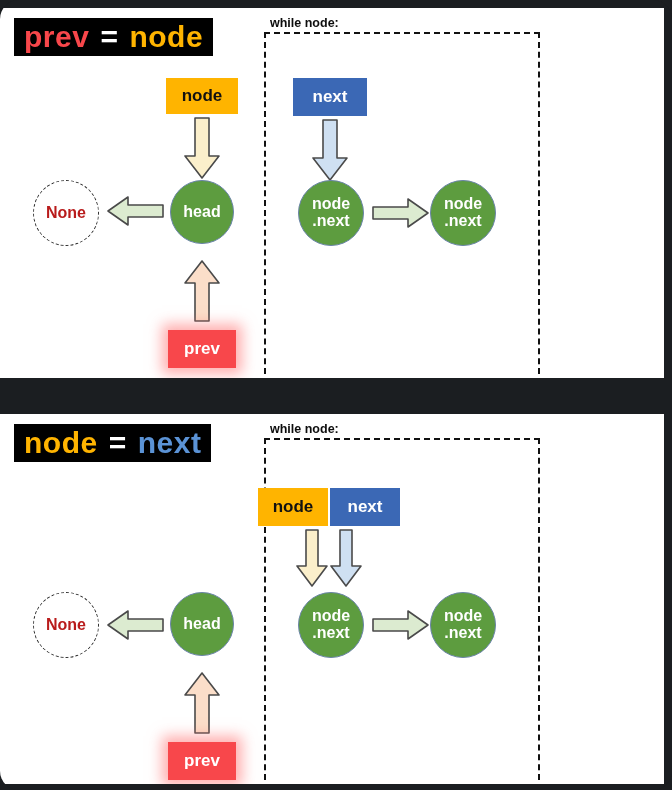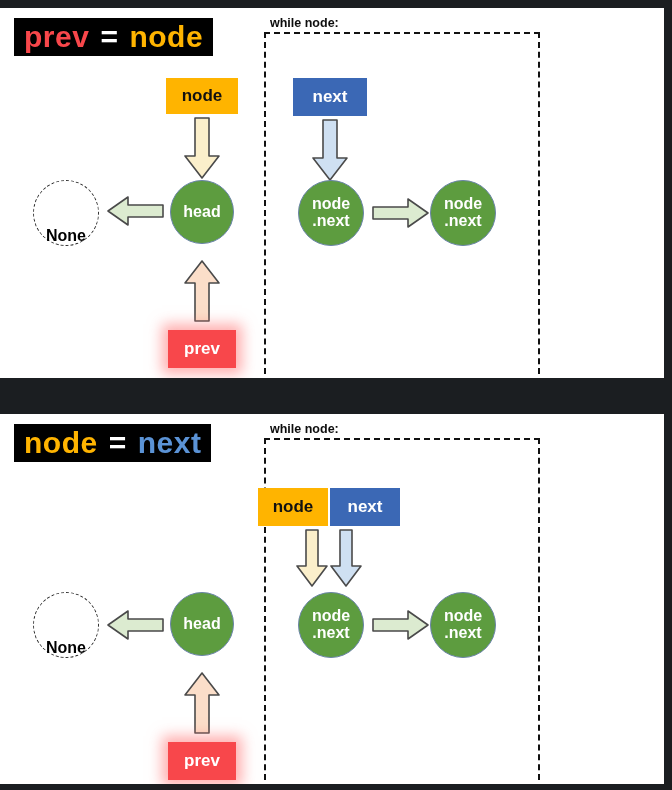--- a/index.html
+++ b/index.html
@@ -8,20 +8,21 @@
     padding: 0;
     background: #1b1e21;
     font-family: "Liberation Sans", sans-serif;
   }
   #stage {
     position: relative;
     width: 672px;
     height: 790px;
     background: #1b1e21;
     overflow: hidden;
+    border-radius: 19px;
   }
 
   
   .panel {
     position: absolute;
     left: 0;
     width: 664px;
     background: #ffffff;
     overflow: hidden;
   }
@@ -96,25 +97,25 @@
     box-sizing: border-box;
   }
   .node-circle span { display: block; }
 
   
   .none-circle {
     position: absolute;
     border-radius: 50%;
     background: #ffffff;
     border: 1.7px dashed #2a2a2a;
-    color: #000000;
+    color: #b91c1c;
     font-size: 16px;
     font-weight: bold;
     display: flex;
-    align-items: flex-end;
+    align-items: center;
     justify-content: center;
     box-sizing: border-box;
   }
 
   
   .arrow { position: absolute; }
   .arrow svg { display: block; width: 100%; height: 100%; overflow: visible; }
 
   
   .frame-strip { position: absolute; background: #1b1e21; }

